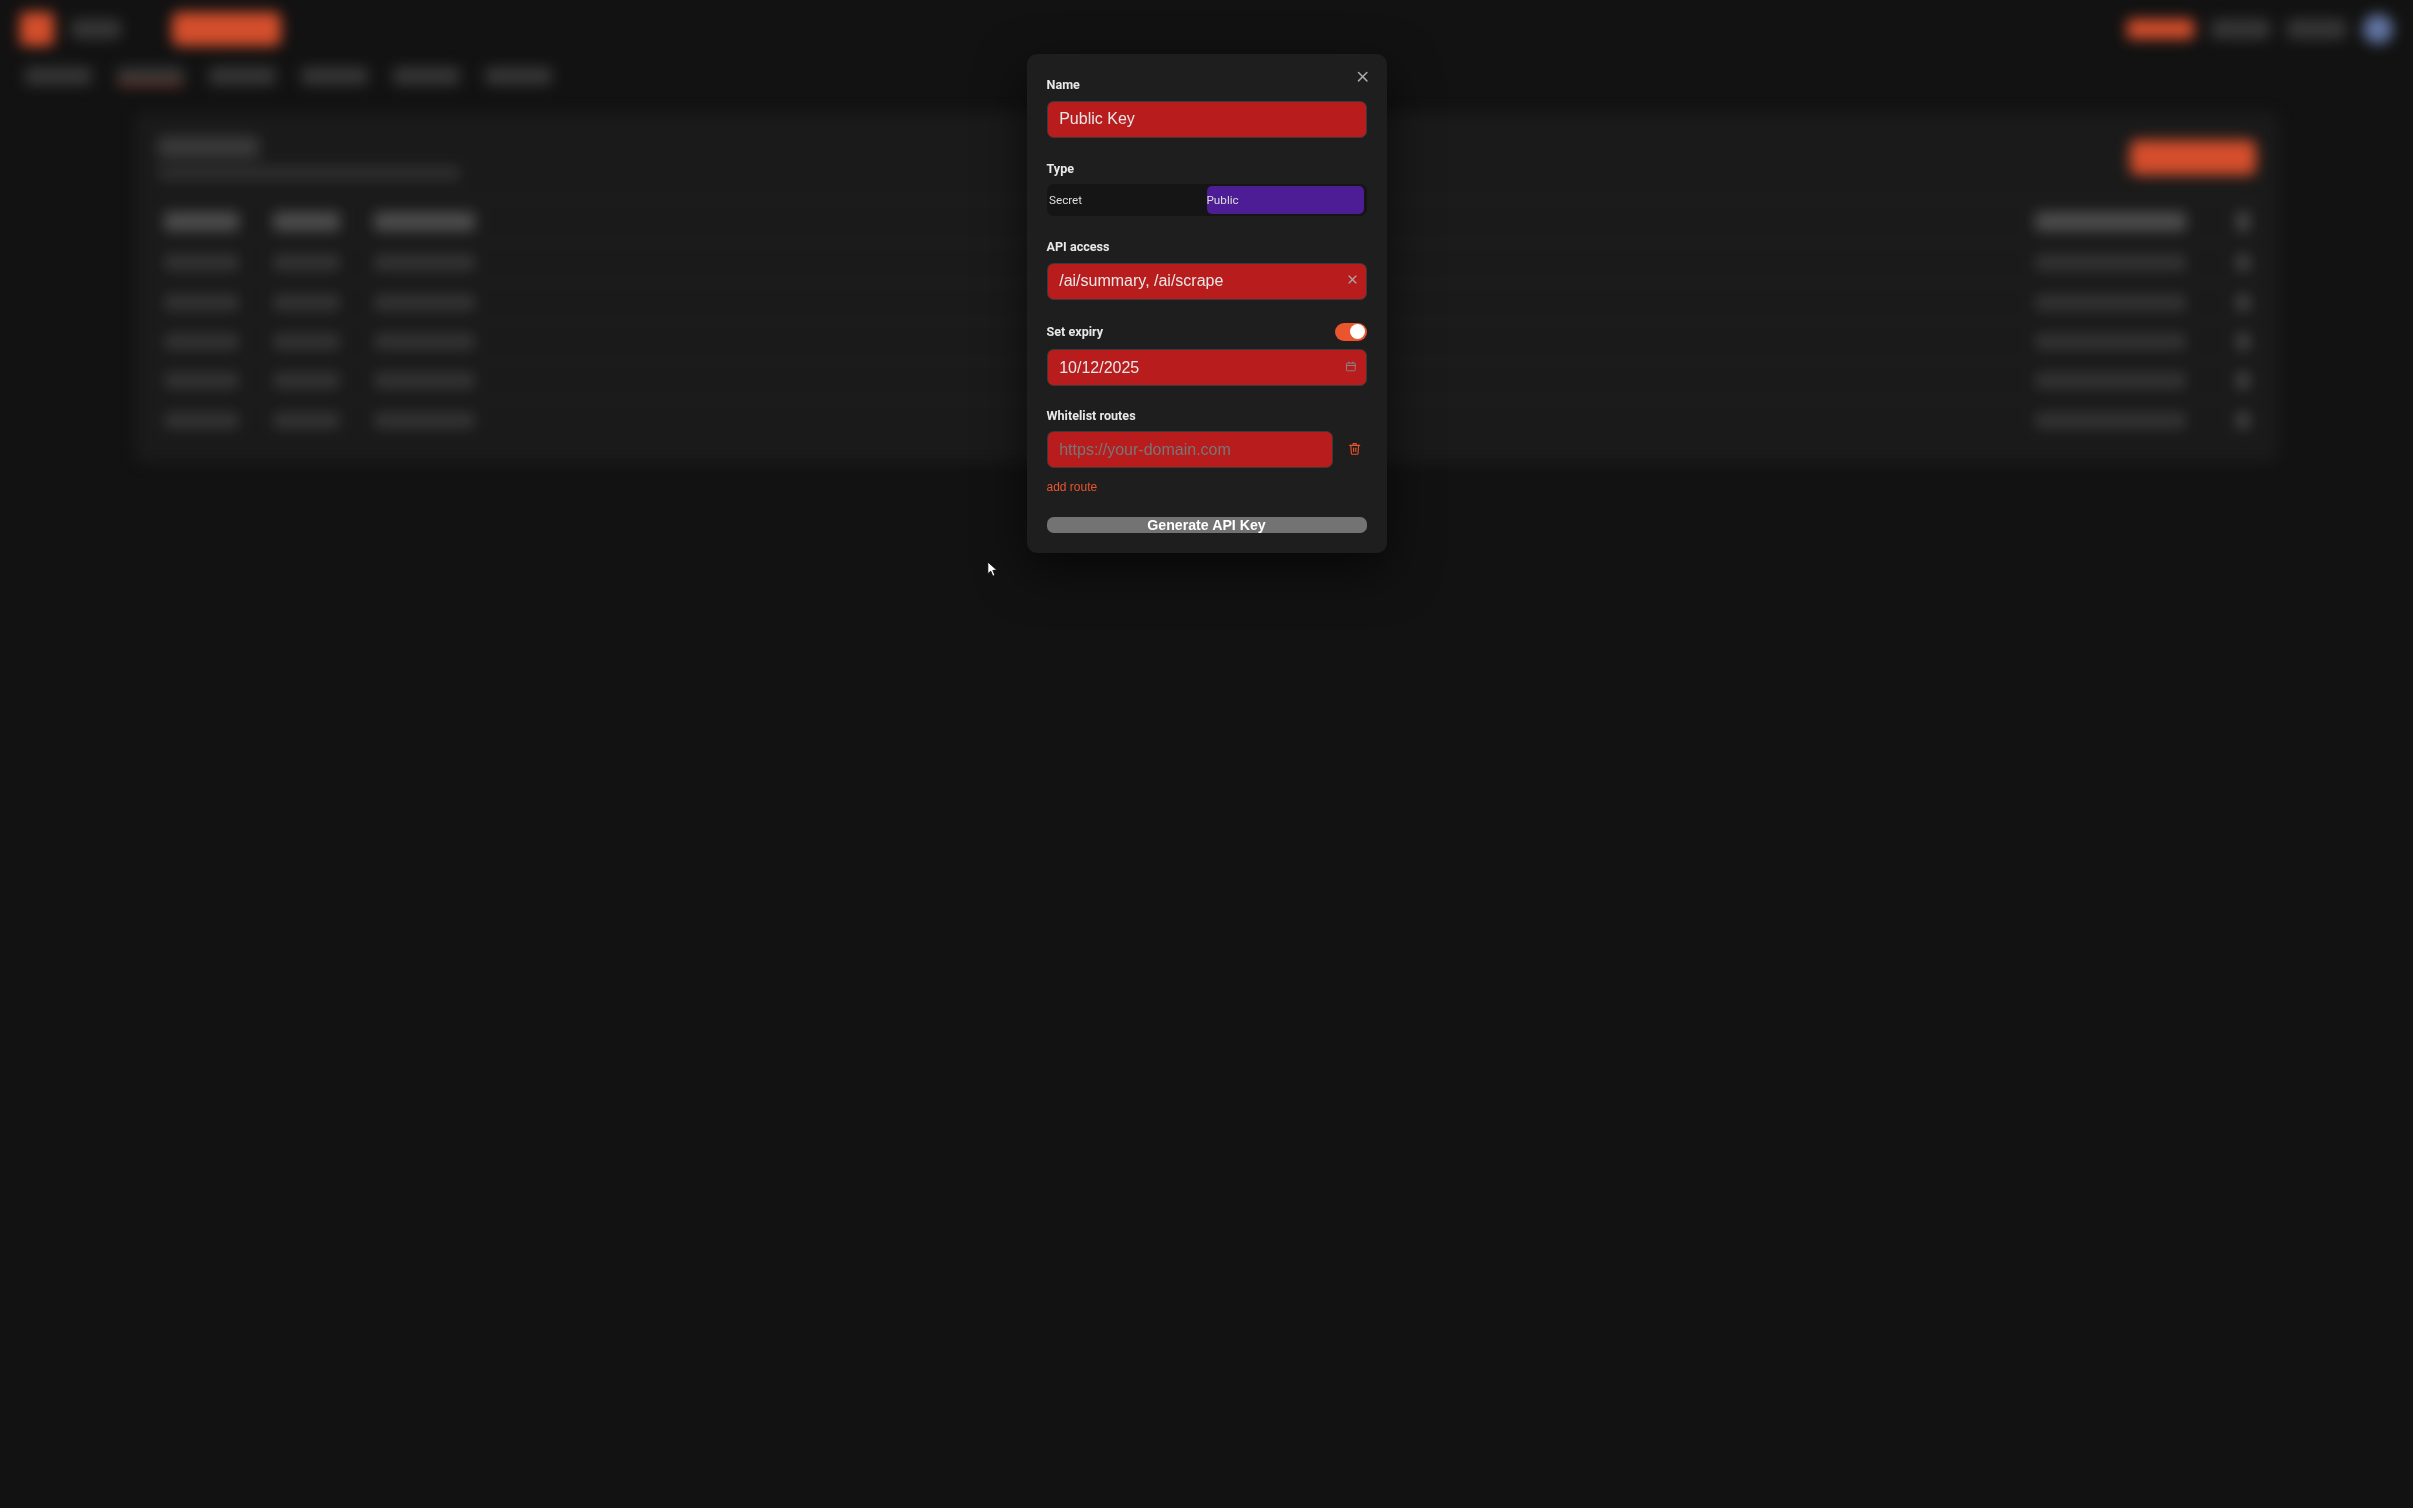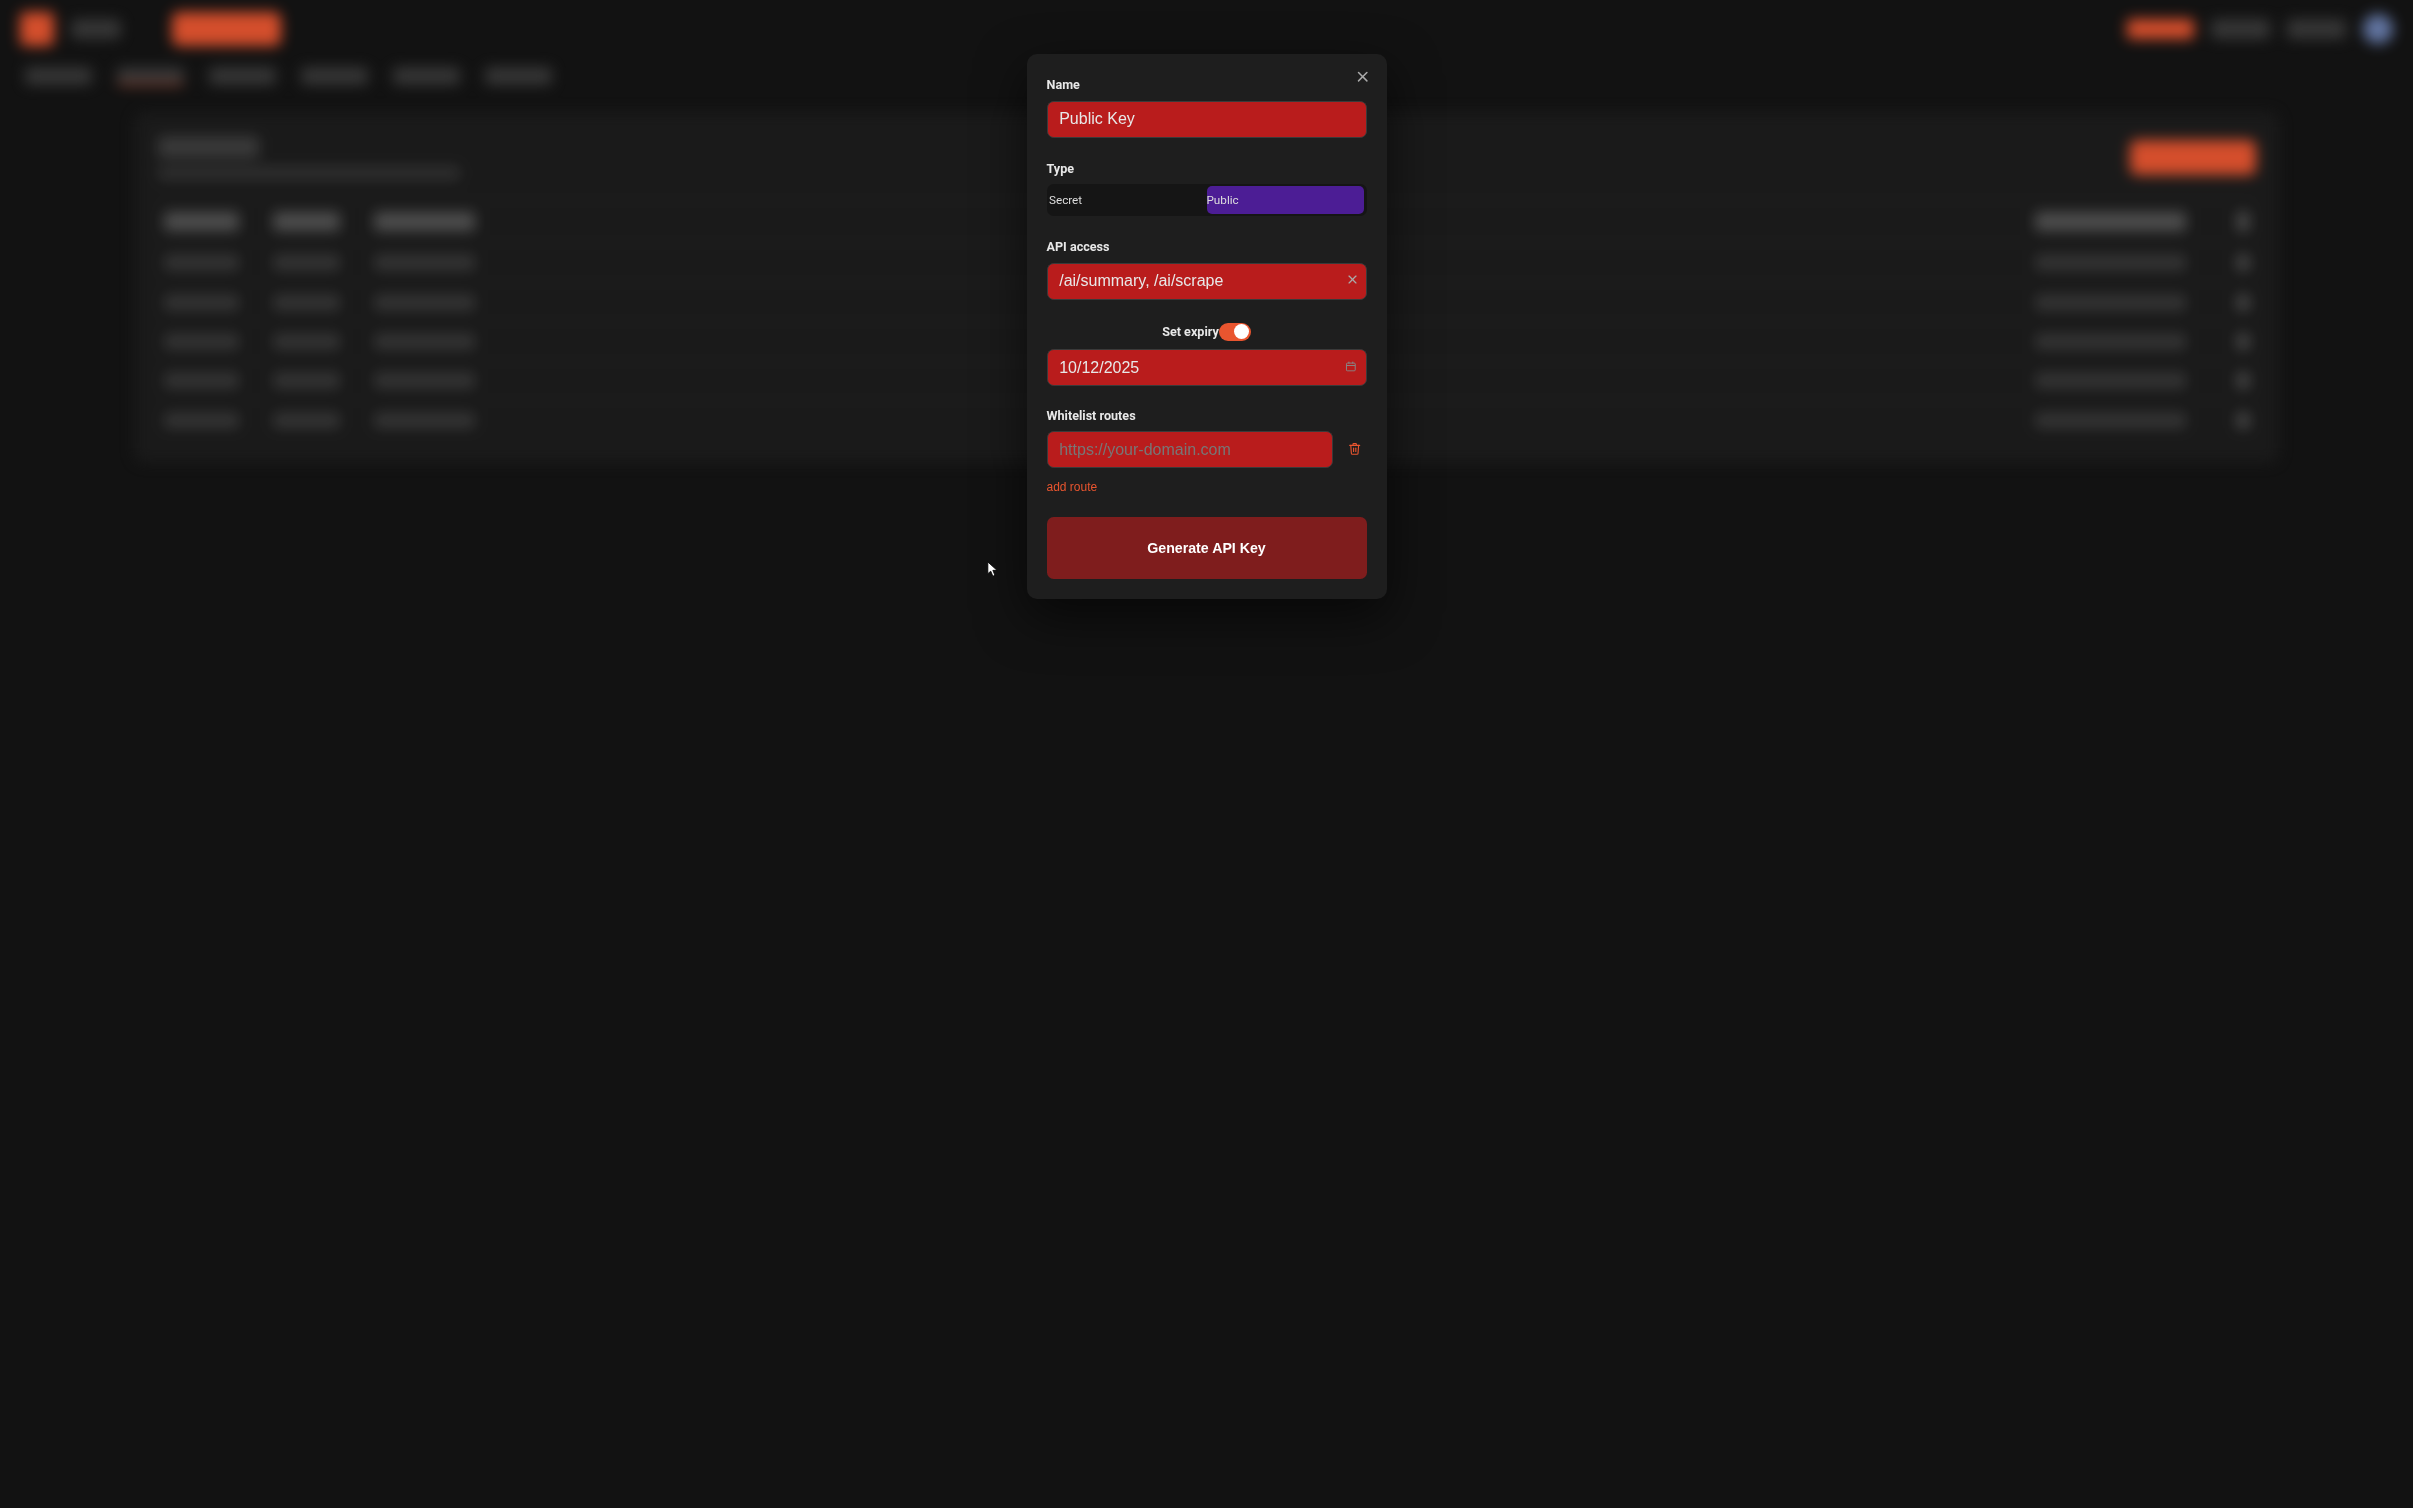--- a/index.html
+++ b/index.html
@@ -88,21 +88,21 @@
     display:flex; align-items:center; justify-content:center;
     color:#aaa; cursor:pointer; background:none; border:none;
     font-size:15px;
   }
 
   .field-label {
     font-size:12.6px; font-weight:700; color:#e8e8e8;
     margin-top:3.4px; margin-bottom:8.4px;
   }
   .field-label.row-label{
-    display:flex; align-items:center; justify-content:center;
+    display:flex; align-items:center; justify-content:space-between;
   }
 
   .text-input {
     width:100%;
     background:#b91c1c;
     border:0.8px solid #3a3a3a;
     border-radius:6.7px;
     padding:8.4px 11.7px;
     color:#e8e8e8;
     font-size:16px;
@@ -181,25 +181,25 @@
     font-size:12px;
     font-weight:500;
     margin-top:11.7px;
     cursor:pointer;
     background:none; border:none;
   }
 
   .primary-btn{
     width:100%;
     margin-top:23.5px;
-    background:#7f1d1d;
+    background:#737373;
     color:#fff;
     border:none;
     border-radius:6.7px;
-    padding:23px 0;
+    padding:0 0;
     font-size:14.2px;
     font-weight:600;
     cursor:pointer;
   }
 
   
   .cursor{
     position:absolute;
     left:987px; top:561px;
     width:11.7px; height:17px;

